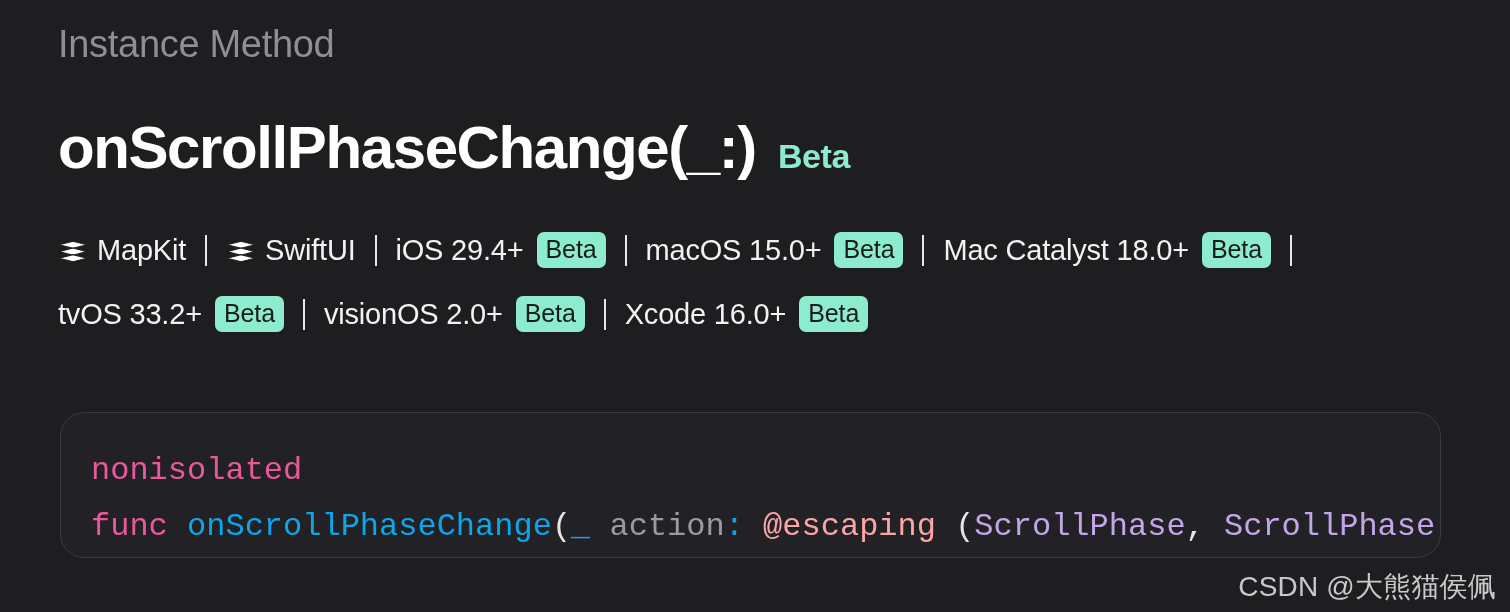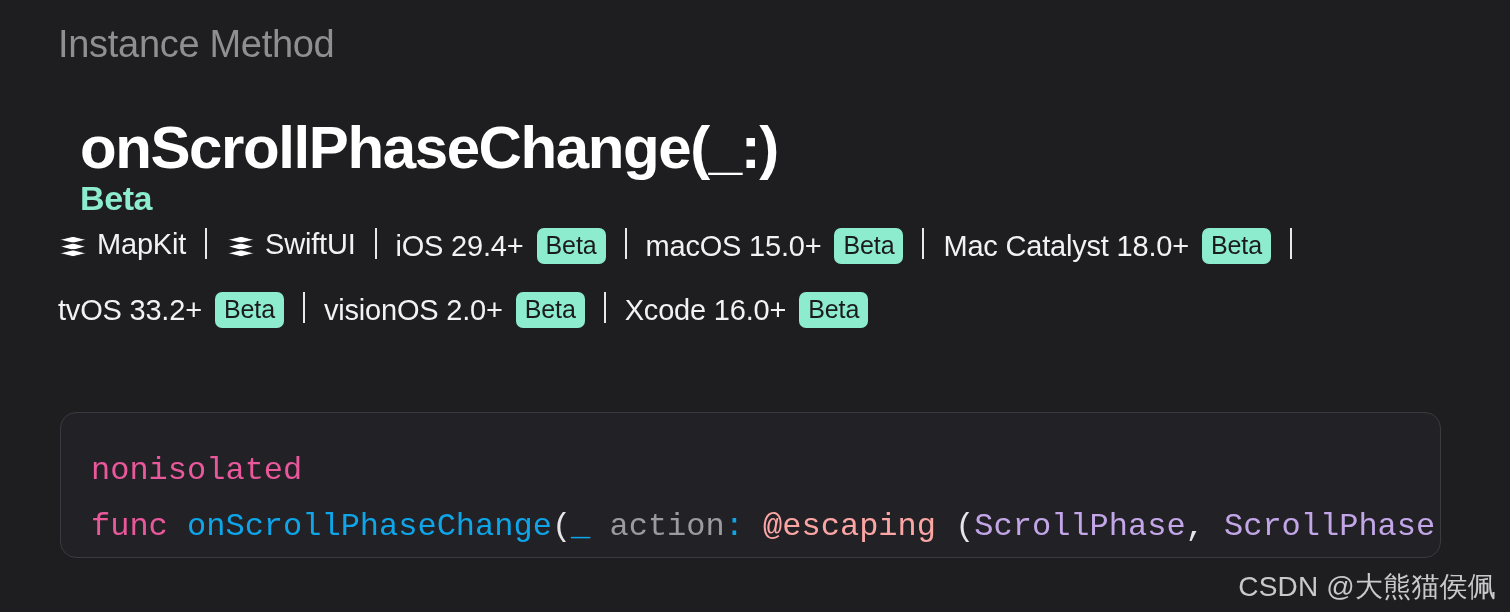--- a/index.html
+++ b/index.html
@@ -36,21 +36,20 @@
   }
 
   
   .title-row {
     position: absolute;
     left: 58px;
     top: 116px;
     display: flex;
     align-items: baseline;
     white-space: nowrap;
-    flex-direction: column;
   }
   .title-text {
     font-size: 60px;
     font-weight: 700;
     color: #ffffff;
     letter-spacing: -1.4px;
     line-height: 1.05;
   }
   .title-beta {
     margin-left: 22px;
@@ -62,21 +61,21 @@
 
   
   .availability {
     position: absolute;
     left: 58px;
     top: 228px;
     width: 1400px;
   }
   .avail-row {
     display: flex;
-    align-items: flex-start;
+    align-items: center;
     height: 44px;
     margin-bottom: 20px;
     white-space: nowrap;
   }
   .avail-item {
     display: inline-flex;
     align-items: center;
     color: #f2f2f4;
     font-size: 29px;
     font-weight: 400;
@@ -114,21 +113,21 @@
   
   .code-block {
     position: absolute;
     left: 60px;
     top: 412px;
     width: 1381px;
     height: 146px;
     box-sizing: border-box;
     background: #212126;
     border: 1px solid #3a3a40;
-    border-radius: 16px;
+    border-radius: 24px;
     overflow: hidden;
     padding: 30px 0 0 30px;
   }
   .code-line {
     font-family: "Liberation Mono", "DejaVu Sans Mono", monospace;
     font-size: 32px;
     line-height: 56px;
     white-space: pre;
     letter-spacing: 0px;
   }

